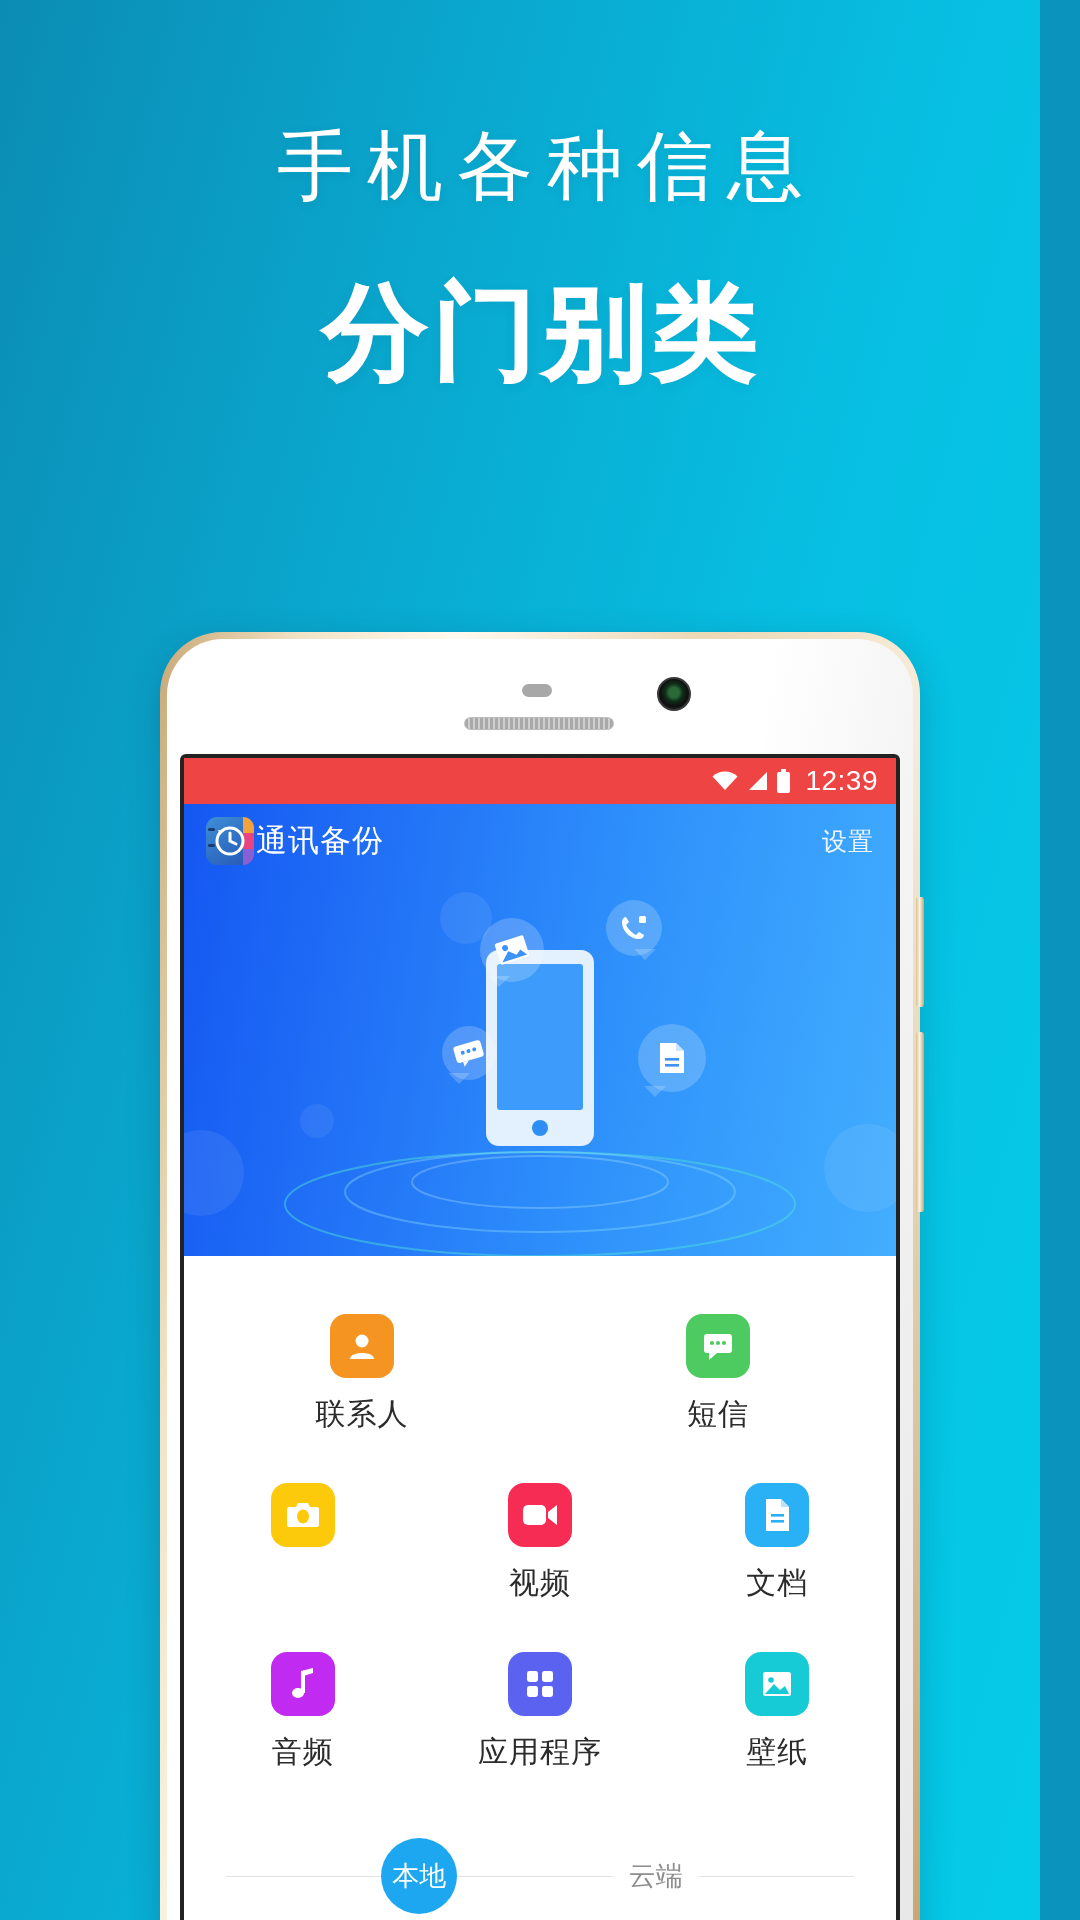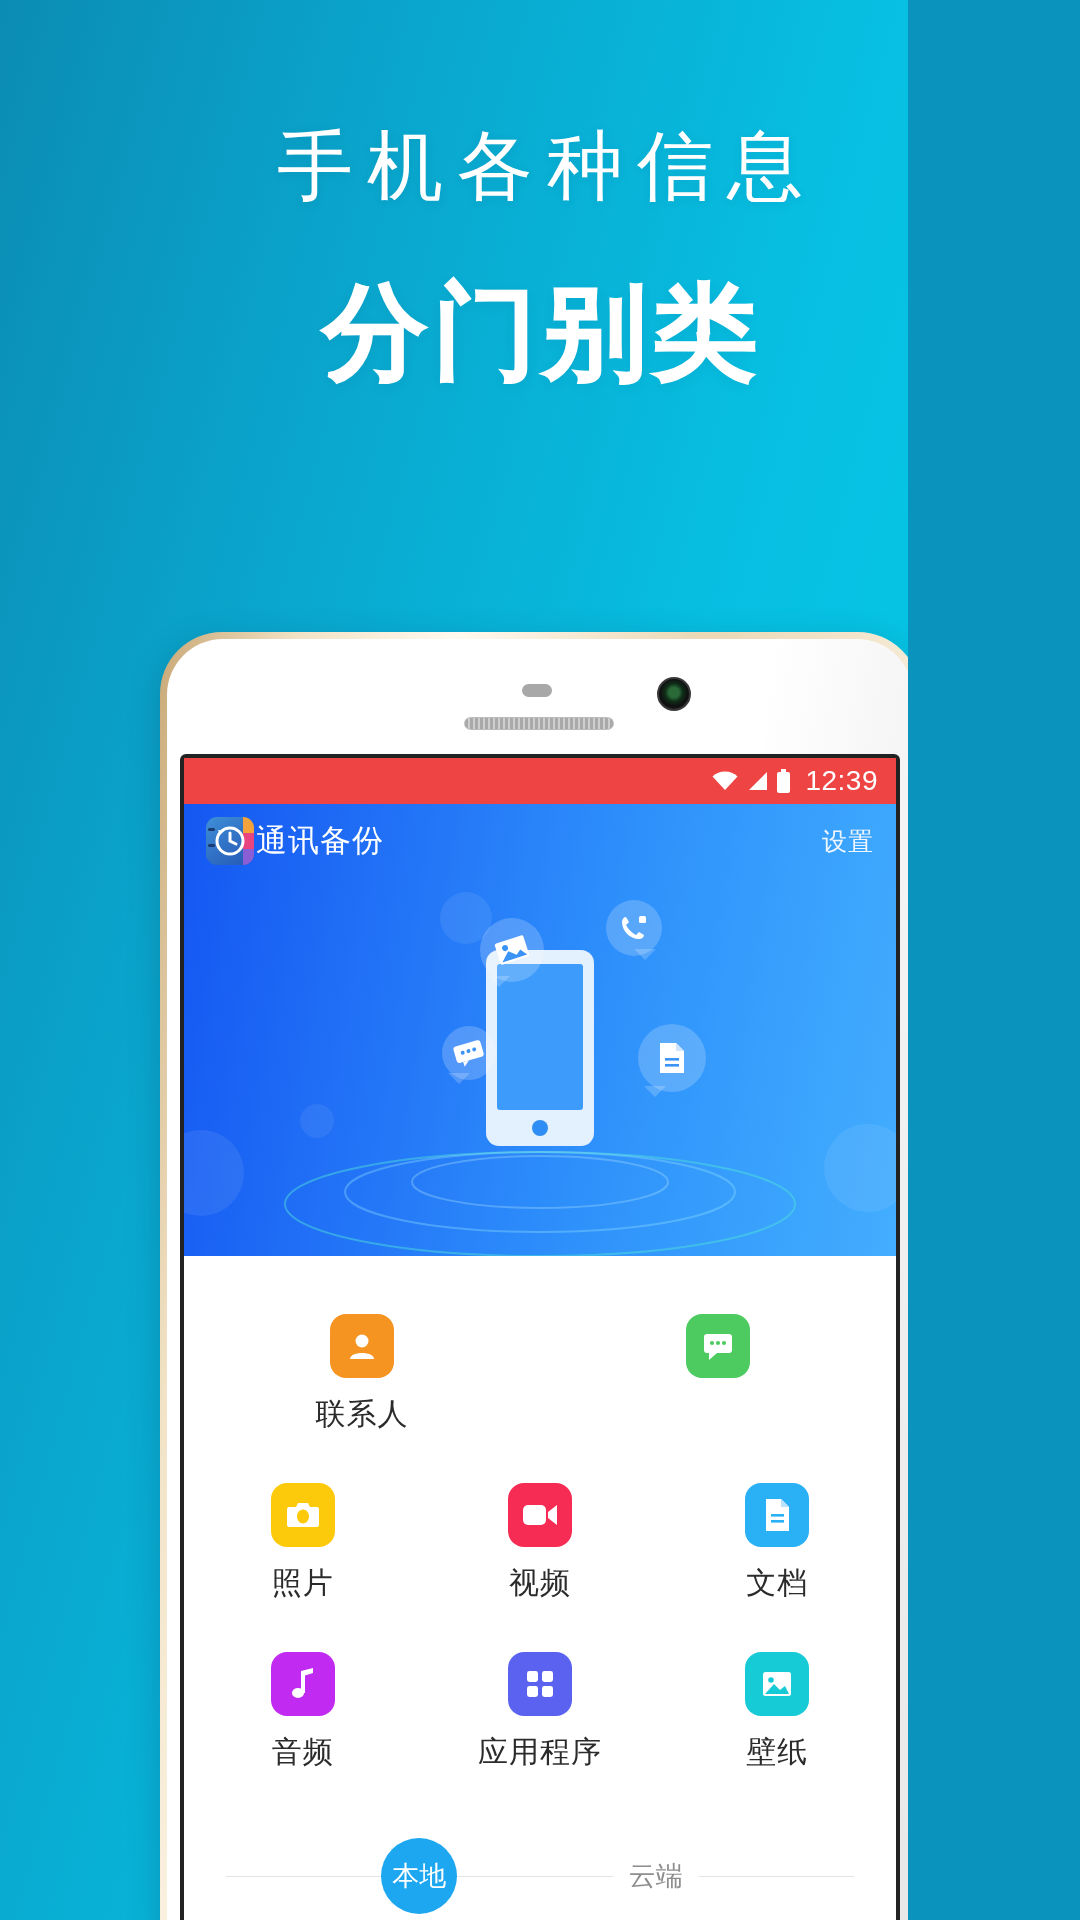--- a/index.html
+++ b/index.html
@@ -11,21 +11,21 @@
     width: 1080px;
     height: 1920px;
     overflow: hidden;
     font-family: "Liberation Sans", "DejaVu Sans", sans-serif;
   }
 
   
   #promo {
     position: absolute;
     inset: 0;
-    width: 908px;
+    width: 1040px;
     height: 1920px;
     background: linear-gradient(105deg, #0b8cb4 0%, #0aa6cd 30%, #07bfe2 62%, #05cbe8 100%);
     overflow: hidden;
   }
 
   
   #headline {
     position: absolute;
     top: 128px;
     left: 0;
@@ -461,32 +461,32 @@
             <div class="grid-cell">
               <div class="cell-icon" style="background:#4dcb61">
                 <svg width="36" height="32" viewBox="0 0 36 32">
                     <rect x="4" y="4" width="28" height="19" rx="3" fill="#fff"></rect>
                     <path d="M9 23 L9 30 L17 23 Z" fill="#fff"></path>
                     <circle cx="12" cy="13" r="2.1" fill="#4dcb61"></circle>
                     <circle cx="18" cy="13" r="2.1" fill="#4dcb61"></circle>
                     <circle cx="24" cy="13" r="2.1" fill="#4dcb61"></circle>
                   </svg>
               </div>
+              <div class="cell-label">短信</div>
             </div>
           </div>
 
           <div class="grid-row">
             <div class="grid-cell">
               <div class="cell-icon" style="background:#fcc90b">
                 <svg width="36" height="30" viewBox="0 0 36 30">
                     <path d="M13 3 L23 3 L25 7 L32 7 A2 2 0 0 1 34 9 L34 25 A2 2 0 0 1 32 27 L4 27 A2 2 0 0 1 2 25 L2 9 A2 2 0 0 1 4 7 L11 7 Z" fill="#fff"></path>
                     <ellipse cx="18" cy="16.5" rx="6" ry="7" fill="#fcc90b"></ellipse>
                   </svg>
               </div>
-              <div class="cell-label">照片</div>
             </div>
             <div class="grid-cell">
               <div class="cell-icon" style="background:#f62c55">
                 <svg width="38" height="26" viewBox="0 0 38 26">
                     <rect x="2" y="3" width="23" height="20" rx="5" fill="#fff"></rect>
                     <path d="M27 10 L36 3 L36 23 L27 16 Z" fill="#fff"></path>
                   </svg>
               </div>
               <div class="cell-label">视频</div>
             </div>

